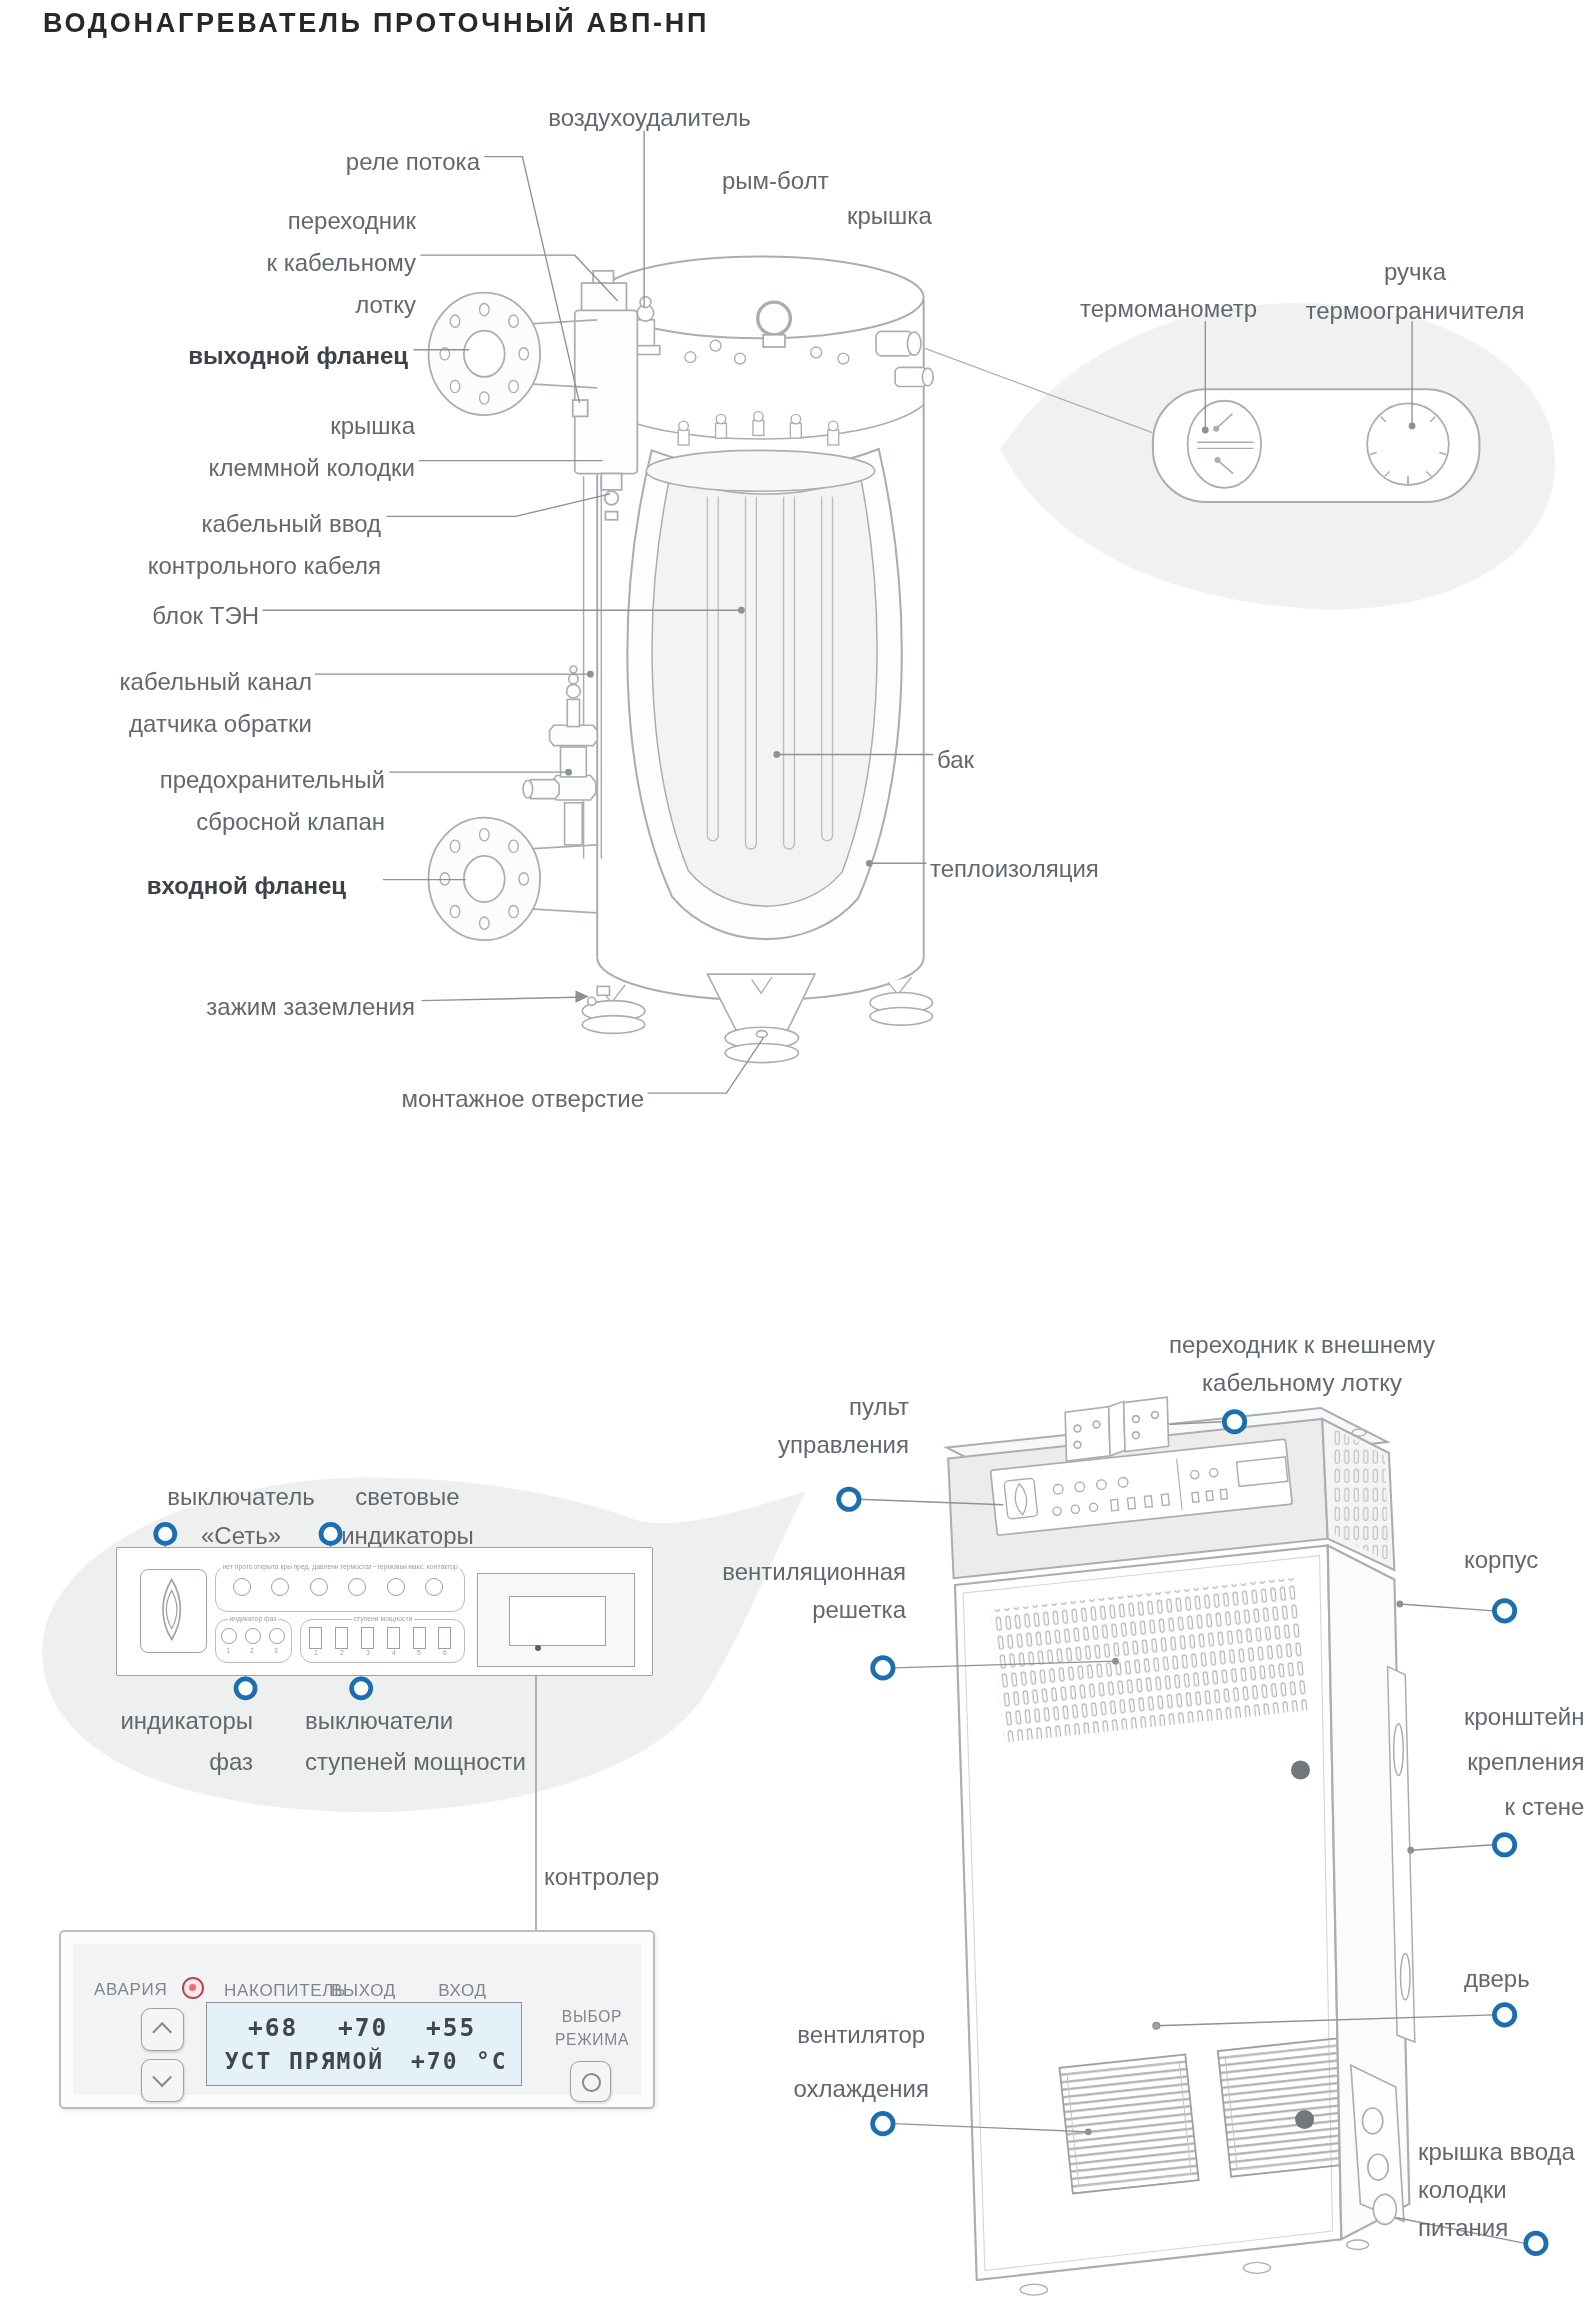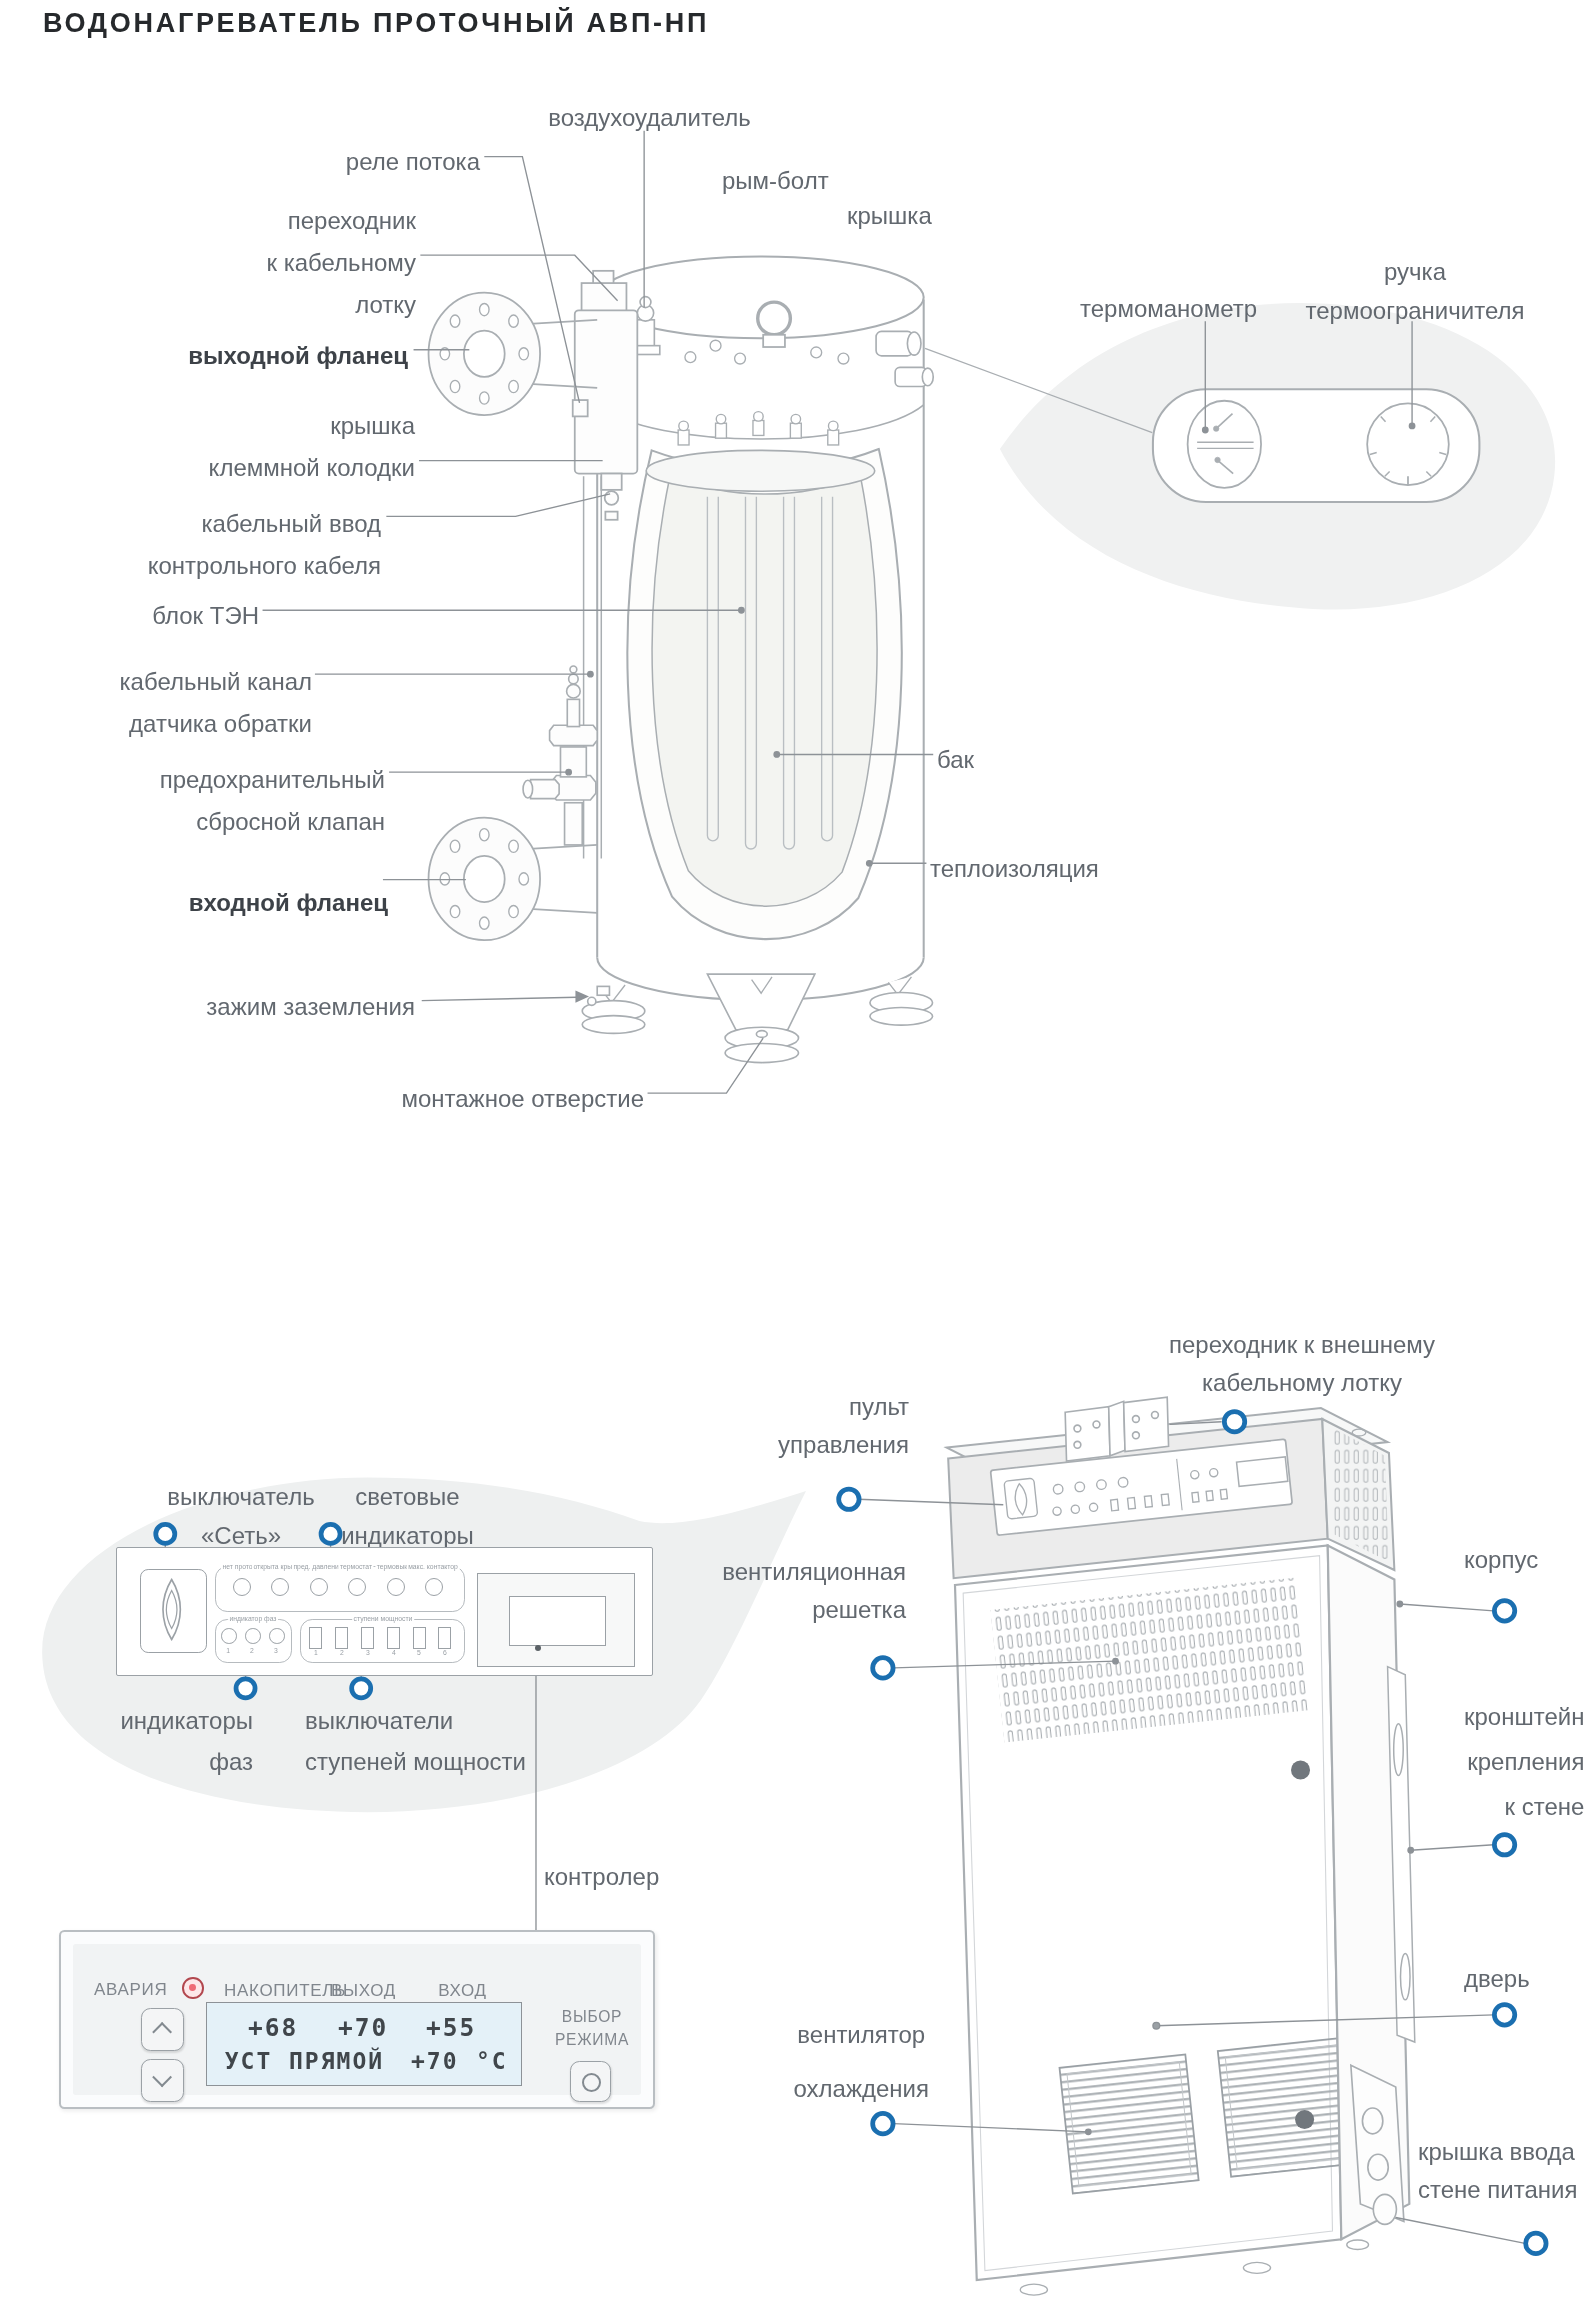--- a/index.html
+++ b/index.html
@@ -365,21 +365,21 @@
 <div class="lbl b" style="right:1185px;top:337px;">выходной фланец</div>
 <div class="lbl ml" style="right:1178px;top:405px;text-align:right;line-height:42px;">крышка
 клеммной колодки</div>
 <div class="lbl ml" style="right:1212px;top:503px;text-align:right;line-height:42px;">кабельный ввод
 контрольного кабеля</div>
 <div class="lbl" style="right:1334px;top:597px;">блок ТЭН</div>
 <div class="lbl ml" style="right:1281px;top:661px;text-align:right;line-height:42px;">кабельный канал
 датчика обратки</div>
 <div class="lbl ml" style="right:1208px;top:759px;text-align:right;line-height:42px;">предохранительный
 сбросной клапан</div>
-<div class="lbl b" style="right:1205px;top:867px;margin-top:17px;">входной фланец</div>
+<div class="lbl b" style="right:1247px;top:867px;">входной фланец</div>
 <div class="lbl" style="right:1178px;top:988px;">зажим заземления</div>
 <div class="lbl" style="right:949px;top:1080px;">монтажное отверстие</div>
 <div class="lbl" style="left:1080px;top:290px;">термоманометр</div>
 <div class="lbl ml" style="left:1296px;top:252px;width:238px;text-align:center;line-height:39px;">ручка
 термоограничителя</div>
 <div class="lbl" style="left:937px;top:741px;">бак</div>
 <div class="lbl" style="left:930px;top:850px;">теплоизоляция</div>
 
 
 <div class="lbl ml" style="left:1115px;top:1326px;width:374px;text-align:center;line-height:38px;">переходник к внешнему
@@ -389,21 +389,21 @@
 <div class="lbl" style="left:1464px;top:1541px;">корпус</div>
 <div class="lbl ml" style="right:687px;top:1553px;text-align:right;line-height:38px;">вентиляционная
 решетка</div>
 <div class="lbl ml" style="left:1464px;top:1694px;line-height:45px;text-align:right;">кронштейн
 крепления
 к стене</div>
 <div class="lbl" style="left:1464px;top:1960px;">дверь</div>
 <div class="lbl ml" style="right:664px;top:2008px;text-align:center;line-height:54px;">вентилятор
 охлаждения</div>
 <div class="lbl ml" style="left:1418px;top:2133px;line-height:38px;">крышка ввода
-стене питания</div>
+колодки питания</div>
 <div class="lbl" style="left:544px;top:1858px;">контролер</div>
 
 <div class="lbl ml" style="left:156px;top:1477px;width:170px;text-align:center;line-height:39px;">выключатель
 «Сеть»</div>
 <div class="lbl ml" style="left:326px;top:1477px;width:163px;text-align:center;line-height:39px;">световые
 индикаторы</div>
 <div class="lbl ml" style="right:1340px;top:1700px;text-align:right;line-height:41px;">индикаторы
 фаз</div>
 <div class="lbl ml" style="left:305px;top:1700px;line-height:41px;">выключатели
 ступеней мощности</div>

